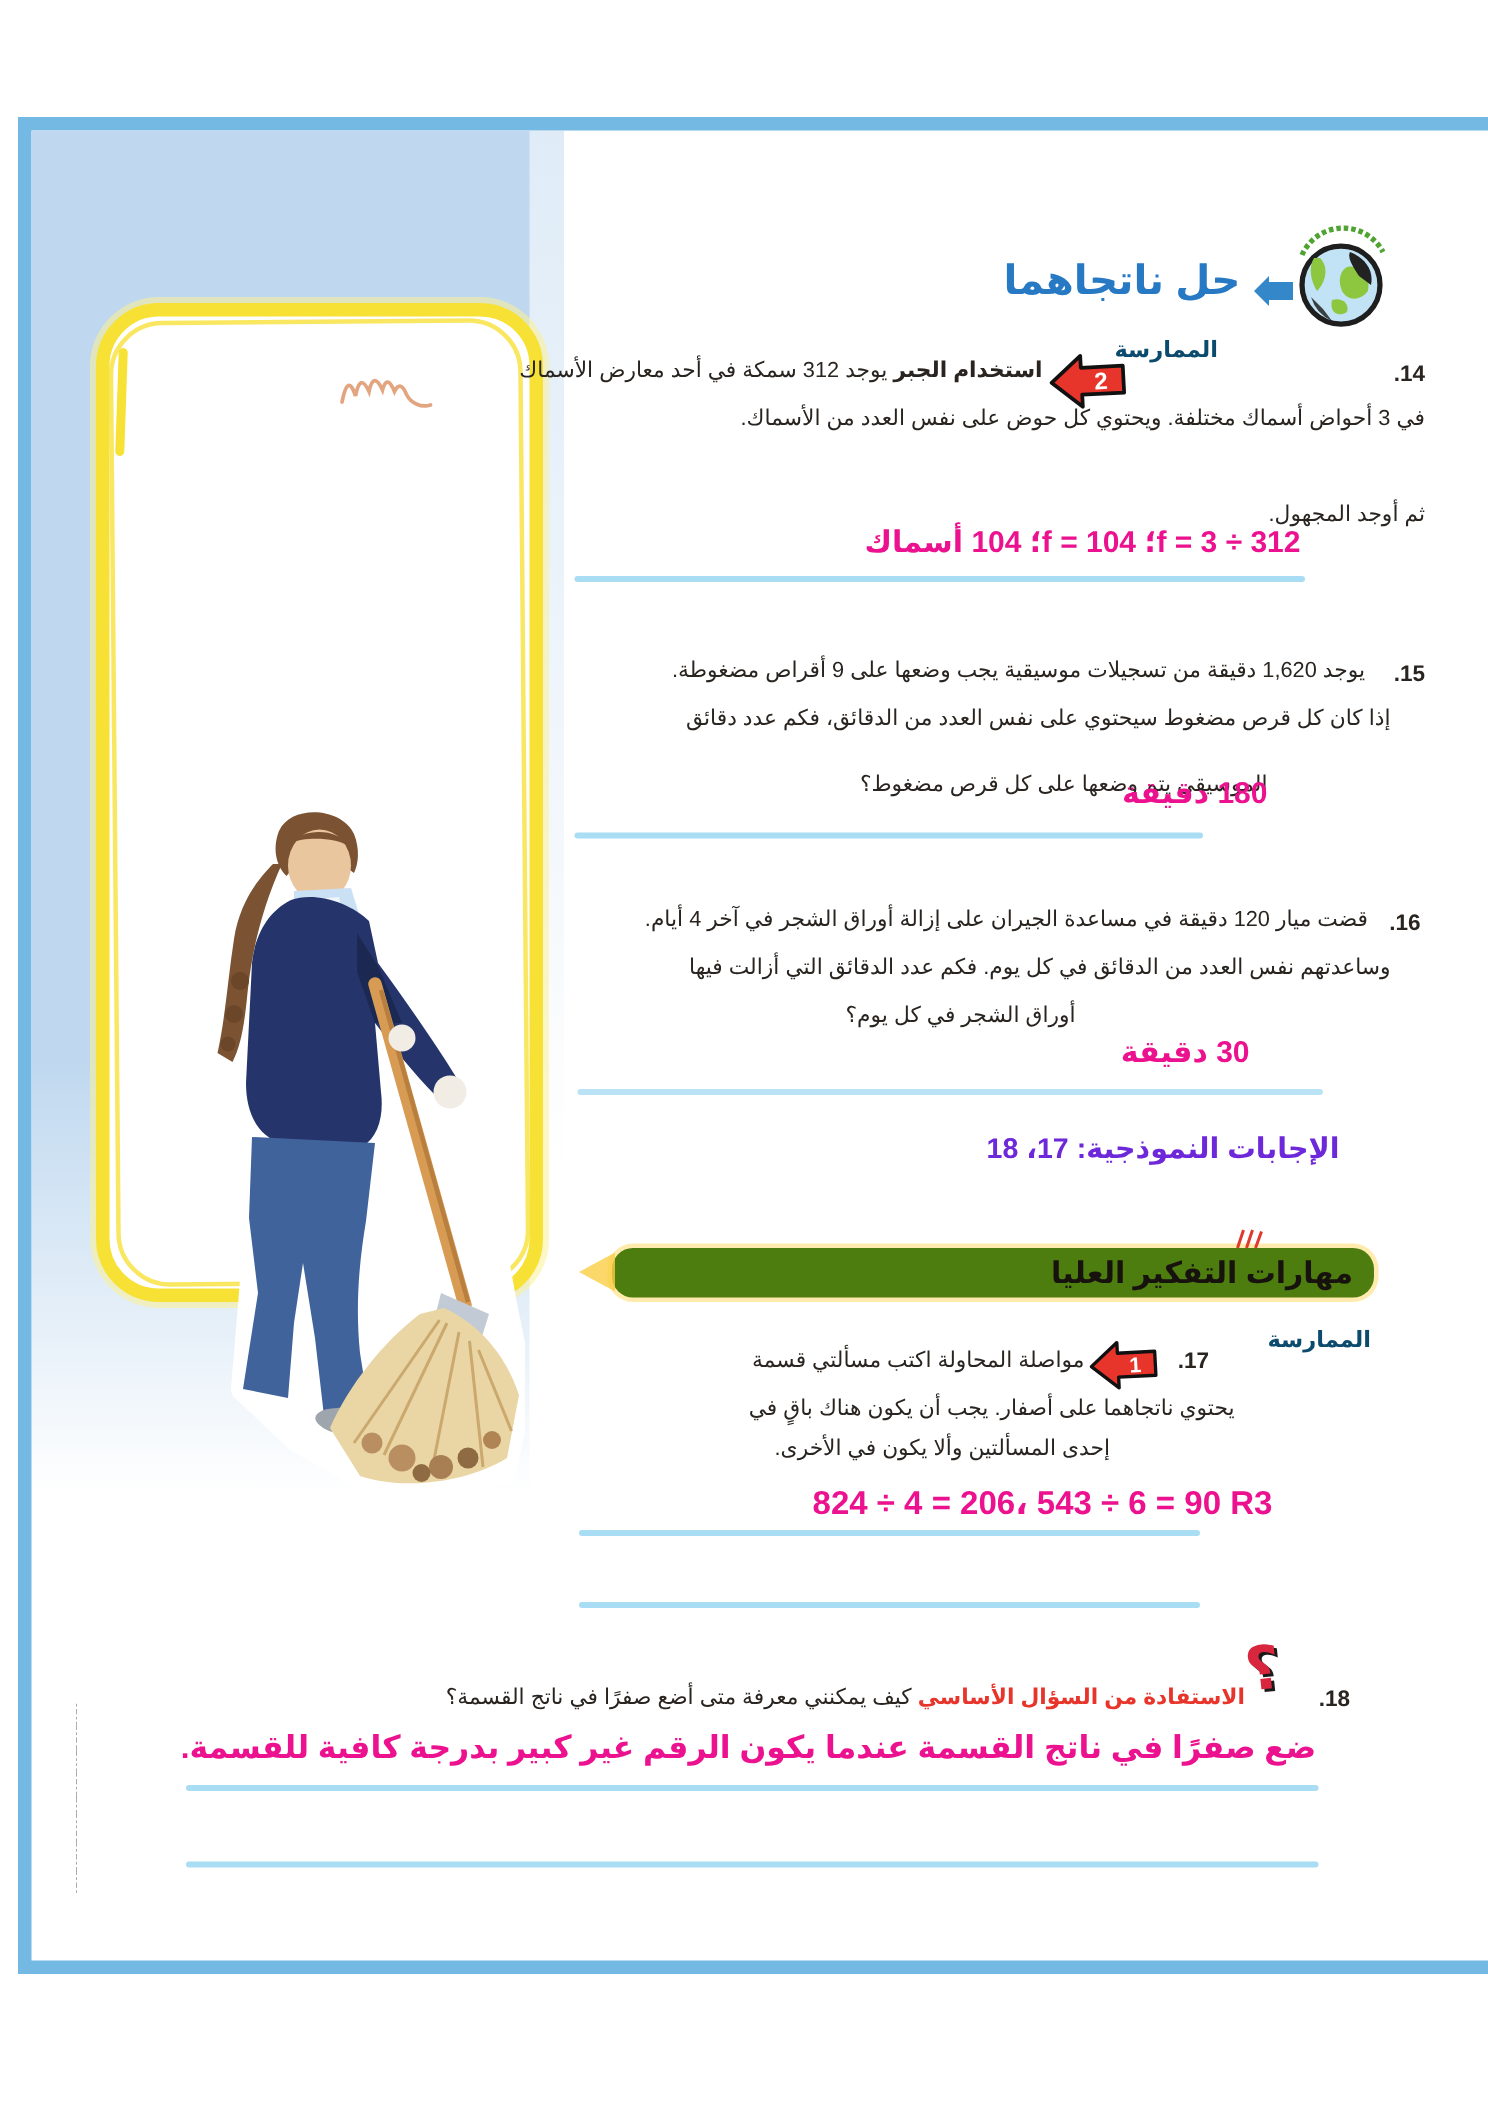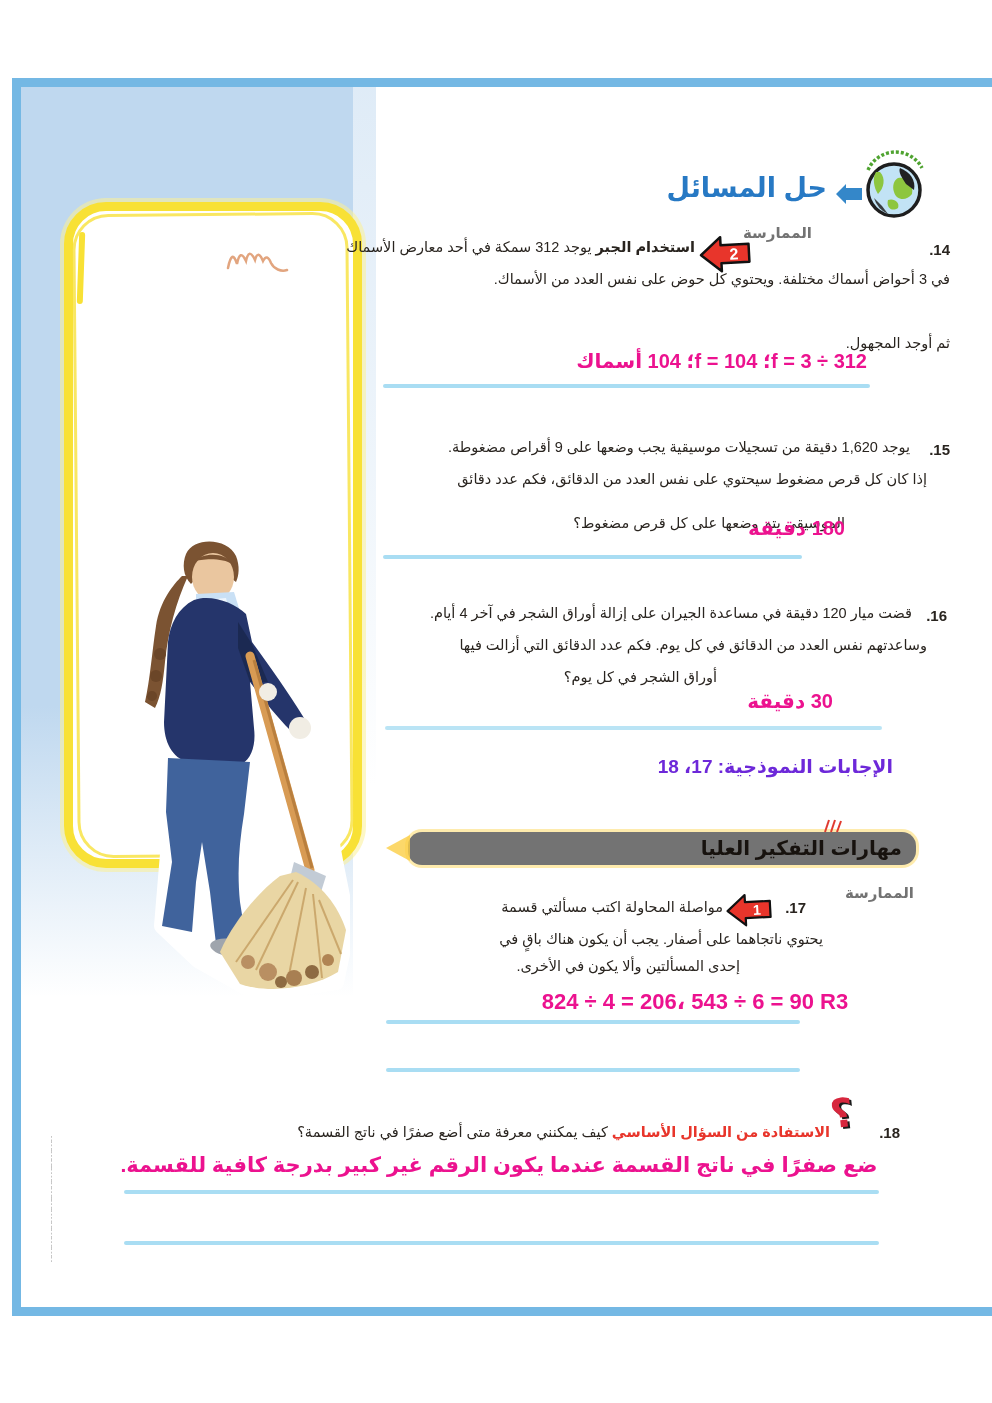--- a/index.html
+++ b/index.html
@@ -14,31 +14,31 @@
     background:linear-gradient(180deg,rgba(191,216,239,.5) 0%,rgba(191,216,239,.25) 55%,rgba(191,216,239,0) 100%);}
   .frame{position:absolute;left:64px;top:202px;width:280px;height:648px;z-index:2;
     background:#ffffff;border:9px solid #F8E135;border-radius:42px;
     box-shadow:0 0 0 4px rgba(252,240,150,.55);}
   .frame::after{content:"";position:absolute;inset:2px;border:3px solid rgba(248,227,70,.85);
     border-radius:36px;transform:rotate(-0.5deg);}
   .frame-tick{position:absolute;left:78px;top:232px;width:6px;height:72px;background:#F8E135;
     border-radius:3px;transform:rotate(2deg);z-index:3;}
   .content{z-index:4;}
   .title{font-size:27px;font-weight:bold;color:#2779C4;direction:rtl;white-space:nowrap;z-index:4;}
-  .practice{font-size:15px;font-weight:bold;color:#737373;direction:rtl;white-space:nowrap;z-index:4;}
+  .practice{font-size:15px;font-weight:bold;color:#0c4a6e;direction:rtl;white-space:nowrap;z-index:4;}
   .num{font-size:15px;font-weight:bold;color:#29241F;direction:rtl;white-space:nowrap;z-index:4;}
   .body-line{font-size:14.5px;color:#29241F;direction:rtl;white-space:nowrap;z-index:4;}
   .lead{font-weight:bold;}
   .lead-red{font-weight:bold;color:#E8352B;}
   .ans{color:#EC128F;font-weight:bold;white-space:nowrap;direction:rtl;z-index:4;}
   .ans-ltr{direction:ltr;}
   .ans-center{text-align:center;}
   .wline{height:4px;background:#A9DDF3;border-radius:2px;z-index:4;}
   .note{font-size:19px;font-weight:bold;color:#6d28d9;direction:rtl;white-space:nowrap;z-index:4;}
-  .band{position:absolute;left:408px;top:832px;width:508px;height:33px;background:#737373;
+  .band{position:absolute;left:408px;top:832px;width:508px;height:33px;background:#4d7c0f;
     border-radius:14px;z-index:4;box-shadow:0 0 0 3px rgba(253,226,138,.7);}
   .band::before{content:"";position:absolute;left:-22px;top:3px;width:0;height:0;
     border-top:13px solid transparent;border-bottom:13px solid transparent;
     border-right:24px solid rgba(251,206,69,.8);}
   .band-text{position:absolute;right:14px;top:4px;font-size:20px;font-weight:bold;color:#17120E;
     direction:rtl;white-space:nowrap;}
   .q-icon{font-size:40px;font-weight:800;color:#D7263D;text-shadow:2px 2px 0 #1A1A1A;
     transform:rotate(-6deg);z-index:4;}
   .microtext{font-size:6px;color:#9A9A9A;letter-spacing:1px;white-space:nowrap;
     transform:rotate(-90deg);transform-origin:0 0;z-index:4;width:280px;}
@@ -102,21 +102,21 @@
     <circle cx="36" cy="44" r="26" fill="#C2E3F5" stroke="#1E1E1E" stroke-width="3.5"></circle>
     <path fill="#8DC63F" d="M22,26 C28,32 26,42 20,48 C16,42 14,32 18,26 Z"></path>
     <path fill="#8DC63F" d="M40,32 C50,30 56,38 54,48 C48,56 38,54 36,46 C34,40 36,34 40,32 Z"></path>
     <path fill="#8DC63F" d="M30,54 C36,52 42,56 40,62 C34,66 28,62 30,54 Z"></path>
     <path fill="#222222" d="M42,22 C52,26 58,34 56,44 L48,38 C44,32 40,26 42,22 Z"></path>
     <path fill="#222222" d="M16,52 A26,26 0 0 0 30,68 L24,60 Z" opacity=".85"></path>
   </svg>
   <svg class="abs content" style="left:836px;top:184px" width="26" height="20" viewBox="0 0 26 20">
     <polygon points="26,4 10,4 10,0 0,10 10,20 10,16 26,16" fill="#3487C9"></polygon>
   </svg>
-  <div class="abs title" style="right:165px;top:172px">حل المسائل</div>
+  <div class="abs title" style="right:165px;top:172px">حل ناتجاهما</div>
 
   <div class="abs practice" style="right:180px;top:224px">الممارسة</div>
   <svg class="abs content" style="left:697px;top:234px;transform:rotate(-3deg)" width="54" height="40" viewBox="0 0 54 40">
     <polygon points="52,11 24,11 24,3 4,20 24,37 24,29 52,29" fill="#E8352B" stroke="#111" stroke-width="2.5" stroke-linejoin="round"></polygon>
     <text x="37" y="26" font-size="16" font-weight="bold" fill="#ffffff" text-anchor="middle">2</text>
   </svg>
   <div class="abs num" style="right:42px;top:241px">14.</div>
   <div class="abs body-line" style="right:297px;top:239px">
     <span class="lead">استخدام الجبر</span>
     <span>يوجد 312 سمكة في أحد معارض الأسماك</span>

